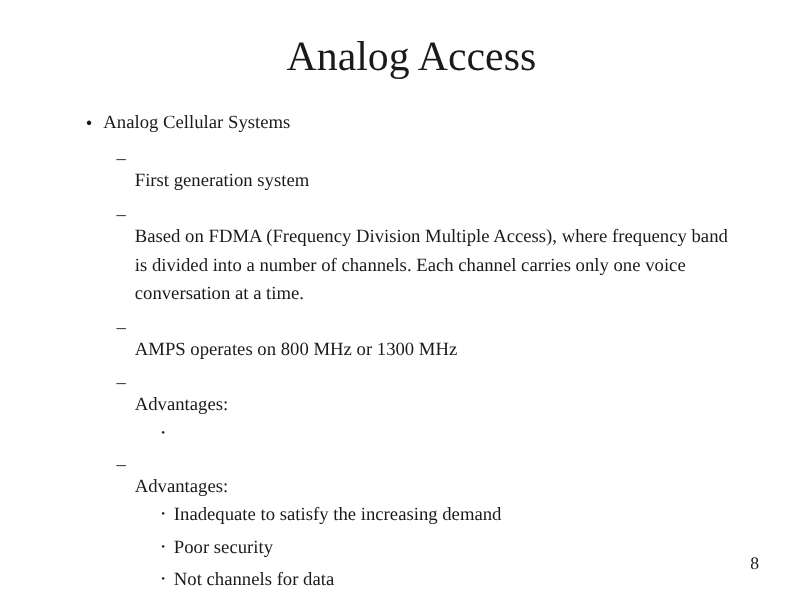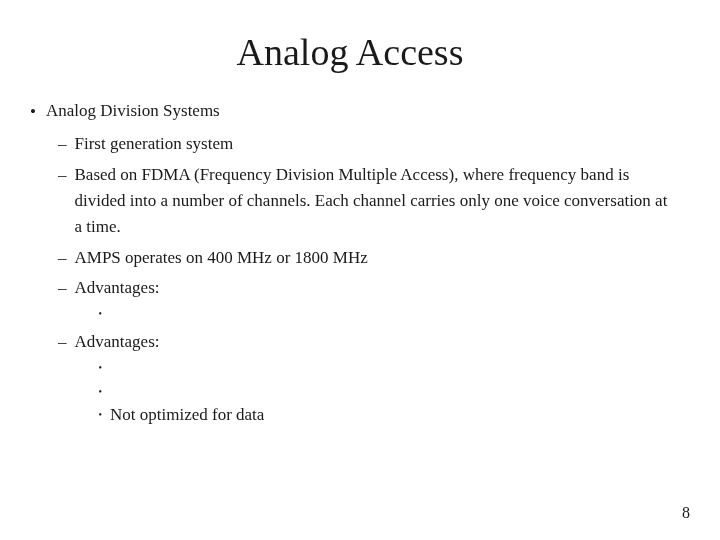--- a/index.html
+++ b/index.html
@@ -13,21 +13,21 @@
       height: 540px;
       background-color: #ffffff;
       font-family: Georgia, 'Times New Roman', serif;
       color: #1a1a1a;
       overflow: hidden;
     }
 
     .slide {
       width: 720px;
       height: 540px;
-      padding: 30px 50px 30px 30px;
+      padding: 30px 50px 30px 78px;
       position: relative;
     }
 
     .slide-title {
       text-align: center;
       font-size: 38px;
       font-weight: normal;
       margin-bottom: 24px;
       font-family: Georgia, serif;
       color: #1a1a1a;
@@ -60,20 +60,21 @@
       margin-bottom: 4px;
     }
 
     .sub-item .dash {
       margin-right: 8px;
       flex-shrink: 0;
     }
 
     .sub-item-text {
       flex: 1;
+      margin-top: 20px;
     }
 
     .sub-sub-items {
       margin-left: 24px;
     }
 
     .sub-sub-item {
       display: flex;
       align-items: flex-start;
       margin-bottom: 3px;
@@ -101,38 +102,38 @@
 <body>
 
 <div class="slide">
 
   <h1 class="slide-title">Analog Access</h1>
 
   <div class="content">
 
     <div class="bullet-main">
       <span class="bullet-symbol">•</span>
-      <span>Analog Division Systems</span>
+      <span>Analog Cellular Systems</span>
     </div>
 
     <div class="sub-items">
 
       <div class="sub-item">
         <span class="dash">–</span>
         <span class="sub-item-text">First generation system</span>
       </div>
 
       <div class="sub-item">
         <span class="dash">–</span>
         <span class="sub-item-text">Based on FDMA (Frequency Division Multiple Access), where frequency band is divided into a number of channels. Each channel carries only one voice conversation at a time.</span>
       </div>
 
       <div class="sub-item">
         <span class="dash">–</span>
-        <span class="sub-item-text">AMPS operates on 400 MHz or 1800 MHz</span>
+        <span class="sub-item-text">AMPS operates on 800 MHz or 1300 MHz</span>
       </div>
 
       <div class="sub-item">
         <span class="dash">–</span>
         <span class="sub-item-text">
           <span class="underline">Advantages</span><span>:</span>
           <div class="sub-sub-items">
             <div class="sub-sub-item">
               <span class="bullet-symbol">•</span>
             </div>
@@ -140,27 +141,29 @@
         </span>
       </div>
 
       <div class="sub-item">
         <span class="dash">–</span>
         <span class="sub-item-text">
           <span class="underline">Advantages</span><span>:</span>
           <div class="sub-sub-items">
             <div class="sub-sub-item">
               <span class="bullet-symbol">•</span>
+              <span>Inadequate to satisfy the increasing demand</span>
             </div>
             <div class="sub-sub-item">
               <span class="bullet-symbol">•</span>
+              <span>Poor security</span>
             </div>
             <div class="sub-sub-item">
               <span class="bullet-symbol">•</span>
-              <span>Not optimized for data</span>
+              <span>Not channels for data</span>
             </div>
           </div>
         </span>
       </div>
 
     </div>
   </div>
 
   <div class="page-number">8</div>
 

